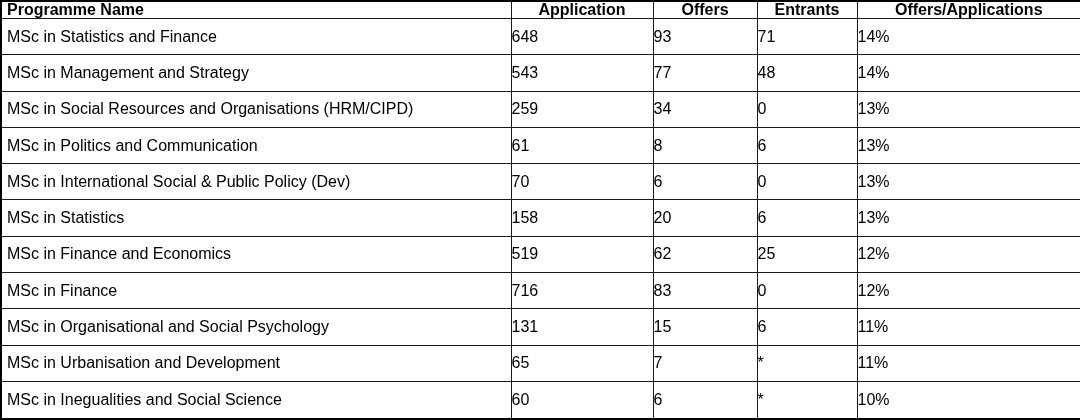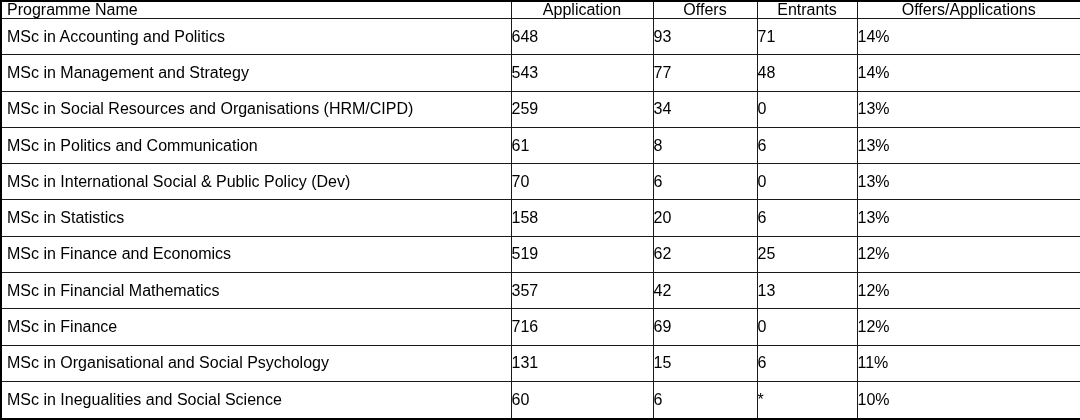--- a/index.html
+++ b/index.html
@@ -24,21 +24,21 @@
     border: 1.5px solid #1a1a1a;
     font-size: 16px;
     line-height: 1;
     color: #000000;
     padding: 0;
     overflow: hidden;
     white-space: nowrap;
     vertical-align: middle;
   }
   th {
-    font-weight: normal;
+    font-weight: bold;
     text-align: center;
   }
   th.name-col, td.name-col {
     text-align: left;
     padding-left: 5px;
   }
   td.num-col {
   }
 </style>
 </head>
@@ -56,21 +56,21 @@
     <tr>
       <th class="name-col">Programme Name</th>
       <th>Application</th>
       <th>Offers</th>
       <th>Entrants</th>
       <th>Offers/Applications</th>
     </tr>
   </thead>
   <tbody>
       <tr>
-        <td class="name-col">MSc in Accounting and Politics</td>
+        <td class="name-col">MSc in Statistics and Finance</td>
         <td class="num-col">648</td>
         <td class="num-col">93</td>
         <td class="num-col">71</td>
         <td class="num-col">14%</td>
       </tr>
       <tr>
         <td class="name-col">MSc in Management and Strategy</td>
         <td class="num-col">543</td>
         <td class="num-col">77</td>
         <td class="num-col">48</td>
@@ -105,38 +105,38 @@
         <td class="num-col">13%</td>
       </tr>
       <tr>
         <td class="name-col">MSc in Finance and Economics</td>
         <td class="num-col">519</td>
         <td class="num-col">62</td>
         <td class="num-col">25</td>
         <td class="num-col">12%</td>
       </tr>
       <tr>
-        <td class="name-col">MSc in Financial Mathematics</td>
-        <td class="num-col">357</td>
-        <td class="num-col">42</td>
-        <td class="num-col">13</td>
-        <td class="num-col">12%</td>
-      </tr>
-      <tr>
         <td class="name-col">MSc in Finance</td>
         <td class="num-col">716</td>
-        <td class="num-col">69</td>
+        <td class="num-col">83</td>
         <td class="num-col">0</td>
         <td class="num-col">12%</td>
       </tr>
       <tr>
         <td class="name-col">MSc in Organisational and Social Psychology</td>
         <td class="num-col">131</td>
         <td class="num-col">15</td>
         <td class="num-col">6</td>
+        <td class="num-col">11%</td>
+      </tr>
+      <tr>
+        <td class="name-col">MSc in Urbanisation and Development</td>
+        <td class="num-col">65</td>
+        <td class="num-col">7</td>
+        <td class="num-col">*</td>
         <td class="num-col">11%</td>
       </tr>
       <tr>
         <td class="name-col">MSc in Inegualities and Social Science</td>
         <td class="num-col">60</td>
         <td class="num-col">6</td>
         <td class="num-col">*</td>
         <td class="num-col">10%</td>
       </tr>
     </tbody>

